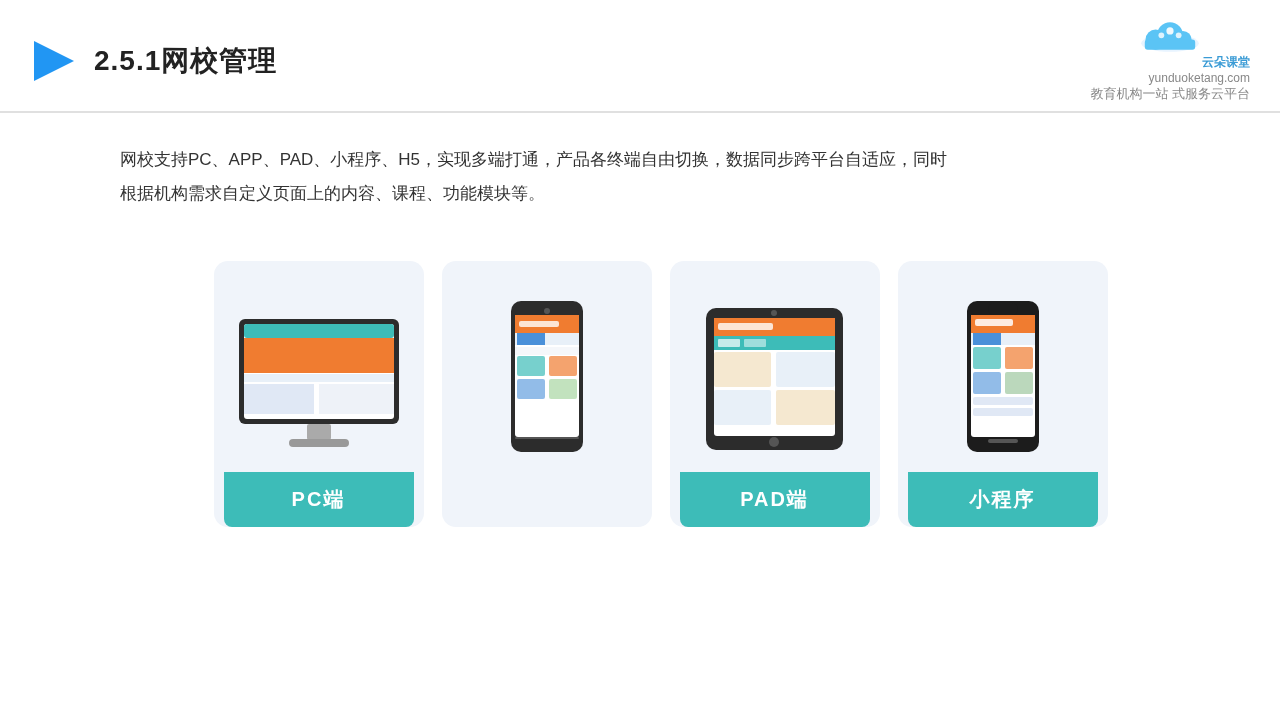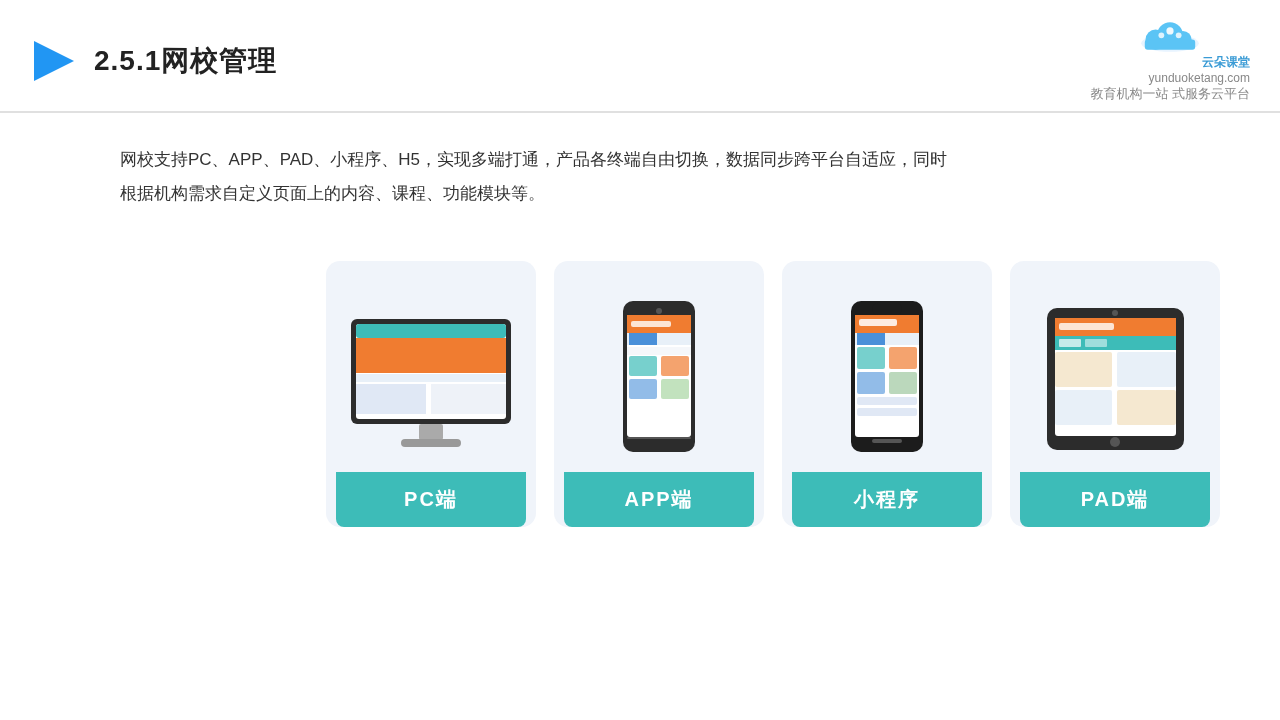--- a/index.html
+++ b/index.html
@@ -51,21 +51,21 @@
       font-size: 17px;
       color: #333;
       line-height: 2;
       max-width: 980px;
       margin-left: 40px;
     }
 
     
     .cards-section {
       display: flex;
-      justify-content: flex-end;
+      justify-content: center;
       gap: 18px;
       padding: 30px 60px 0 60px;
       margin-top: 10px;
       margin-left: 41px;
     }
 
     .device-card {
       background: #f0f4fa;
       border-radius: 14px;
       display: flex;
@@ -187,21 +187,47 @@
 
         <rect x="8" y="48" width="64" height="8" fill="#f5f7fa"></rect>
         <rect x="10" y="57" width="28" height="20" rx="2" fill="#3dbcb8" opacity="0.7"></rect>
         <rect x="42" y="57" width="28" height="20" rx="2" fill="#f07c30" opacity="0.7"></rect>
         <rect x="10" y="80" width="28" height="20" rx="2" fill="#4a90d9" opacity="0.6"></rect>
         <rect x="42" y="80" width="28" height="20" rx="2" fill="#a8d5a2" opacity="0.7"></rect>
 
         <rect x="8" y="138" width="64" height="2" rx="1" fill="#555"></rect>
       </svg>
     </div>
-    <div class="card-label">APP端</div>
+  </div>
+
+  <div class="device-card">
+    <div class="device-image-area">
+      <svg class="tablet-svg" viewBox="0 0 145 150">
+
+        <rect x="4" y="4" width="137" height="142" rx="10" fill="#2c2c2c"></rect>
+        <rect x="12" y="14" width="121" height="118" rx="3" fill="#fff"></rect>
+
+        <circle cx="72" cy="138" r="5" fill="#555"></circle>
+
+        <circle cx="72" cy="9" r="3" fill="#555"></circle>
+
+        <rect x="12" y="14" width="121" height="18" fill="#f07c30"></rect>
+        <rect x="16" y="19" width="55" height="7" rx="2" fill="#fff" opacity="0.8"></rect>
+
+        <rect x="12" y="32" width="121" height="14" fill="#3dbcb8"></rect>
+        <rect x="16" y="35" width="22" height="8" rx="1" fill="#fff" opacity="0.7"></rect>
+        <rect x="42" y="35" width="22" height="8" rx="1" fill="#fff" opacity="0.5"></rect>
+
+        <rect x="12" y="48" width="57" height="35" rx="2" fill="#f5e8d0"></rect>
+        <rect x="74" y="48" width="59" height="35" rx="2" fill="#e8f0f8"></rect>
+        <rect x="12" y="86" width="57" height="35" rx="2" fill="#e8f0f8"></rect>
+        <rect x="74" y="86" width="59" height="35" rx="2" fill="#f5e8d0"></rect>
+      </svg>
+    </div>
+    <div class="card-label">PAD端</div>
   </div>
 
   <div class="device-card">
     <div class="device-image-area">
       <svg class="phone-svg" viewBox="0 0 80 155">
 
         <rect x="4" y="2" width="72" height="151" rx="10" fill="#1c1c1c"></rect>
         <rect x="8" y="16" width="64" height="122" rx="3" fill="#fff"></rect>
 
         <rect x="25" y="4" width="30" height="12" rx="6" fill="#1c1c1c"></rect>
@@ -217,41 +243,14 @@
         <rect x="42" y="73" width="28" height="22" rx="2" fill="#9ec8a0" opacity="0.7"></rect>
         <rect x="10" y="98" width="60" height="8" rx="2" fill="#e0e8f5"></rect>
         <rect x="10" y="109" width="60" height="8" rx="2" fill="#e0e8f5"></rect>
 
         <rect x="25" y="140" width="30" height="4" rx="2" fill="#555"></rect>
       </svg>
     </div>
     <div class="card-label">小程序</div>
   </div>
 
-  <div class="device-card">
-    <div class="device-image-area">
-      <svg class="tablet-svg" viewBox="0 0 145 150">
-
-        <rect x="4" y="4" width="137" height="142" rx="10" fill="#2c2c2c"></rect>
-        <rect x="12" y="14" width="121" height="118" rx="3" fill="#fff"></rect>
-
-        <circle cx="72" cy="138" r="5" fill="#555"></circle>
-
-        <circle cx="72" cy="9" r="3" fill="#555"></circle>
-
-        <rect x="12" y="14" width="121" height="18" fill="#f07c30"></rect>
-        <rect x="16" y="19" width="55" height="7" rx="2" fill="#fff" opacity="0.8"></rect>
-
-        <rect x="12" y="32" width="121" height="14" fill="#3dbcb8"></rect>
-        <rect x="16" y="35" width="22" height="8" rx="1" fill="#fff" opacity="0.7"></rect>
-        <rect x="42" y="35" width="22" height="8" rx="1" fill="#fff" opacity="0.5"></rect>
-
-        <rect x="12" y="48" width="57" height="35" rx="2" fill="#f5e8d0"></rect>
-        <rect x="74" y="48" width="59" height="35" rx="2" fill="#e8f0f8"></rect>
-        <rect x="12" y="86" width="57" height="35" rx="2" fill="#e8f0f8"></rect>
-        <rect x="74" y="86" width="59" height="35" rx="2" fill="#f5e8d0"></rect>
-      </svg>
-    </div>
-    <div class="card-label">PAD端</div>
-  </div>
-
 
 </div>
 
 </body></html>

